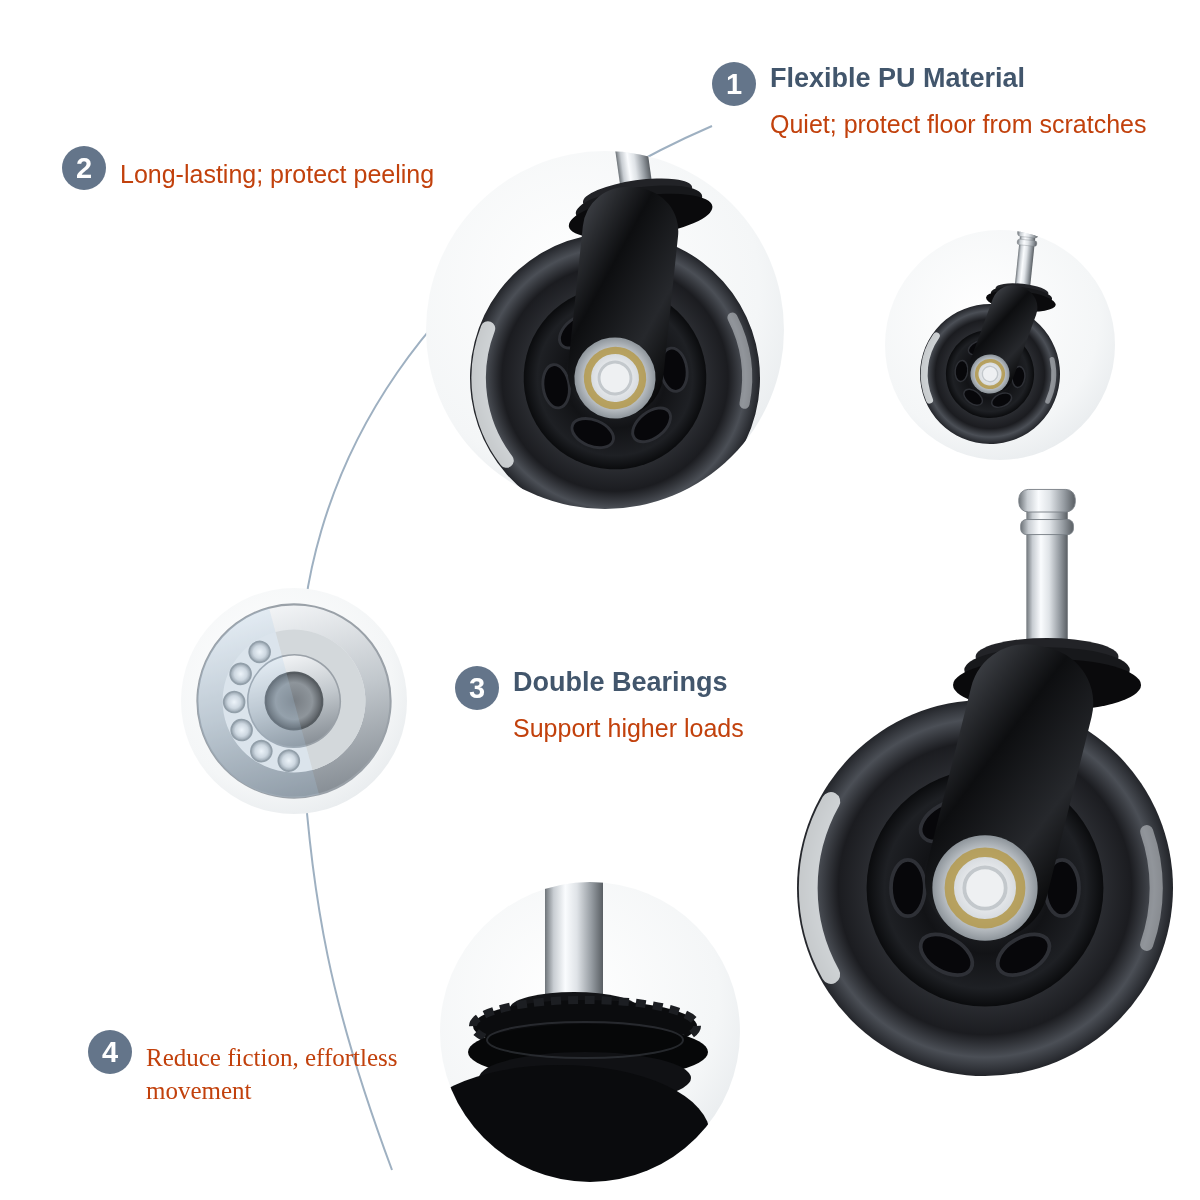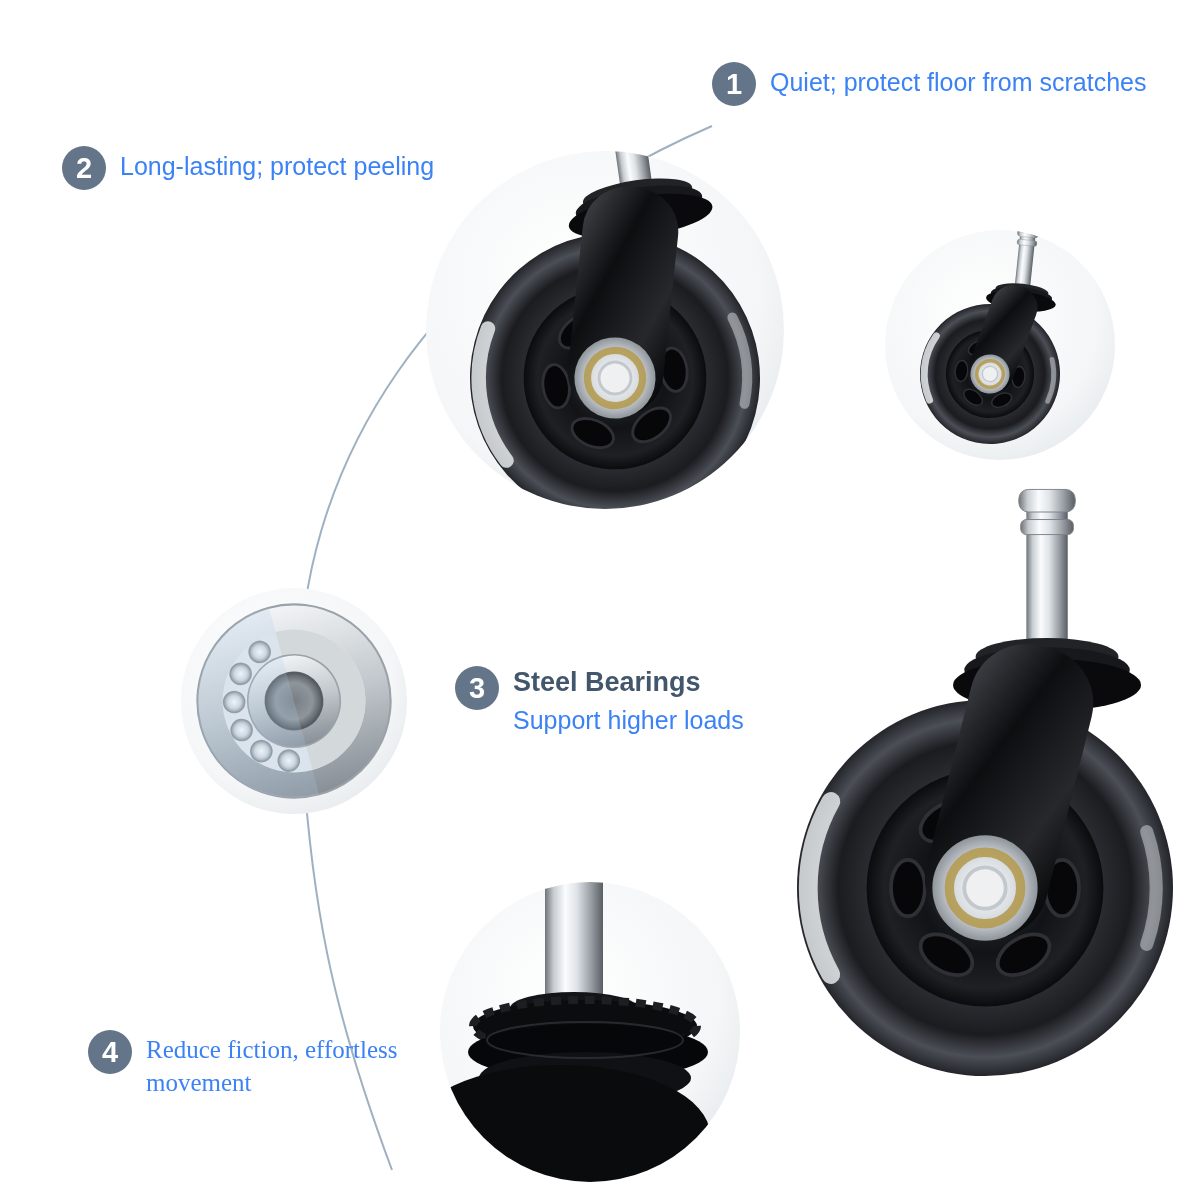--- a/index.html
+++ b/index.html
@@ -10,21 +10,21 @@
   }
   .illustration { position: absolute; left: 0; top: 0; }
   .callout { position: absolute; display: flex; align-items: flex-start; gap: 14px; }
   .badge {
     flex: 0 0 auto; width: 44px; height: 44px; border-radius: 50%;
     background: #64758a; color: #ffffff; font-size: 29px; font-weight: bold;
     display: flex; align-items: center; justify-content: center;
   }
   .callout-text { display: flex; flex-direction: column; }
   .feature-title { font-size: 27px; font-weight: bold; color: #42566c; line-height: 1.25; }
-  .feature-desc { font-size: 25px; color: #3b82f6; line-height: 1.3; margin-top: 4px; }
+  .feature-desc { font-size: 25px; color: #c2410c; line-height: 1.3; margin-top: 12px; }
   .callout-1 { left: 712px; top: 62px; }
   .callout-2 { left: 62px; top: 146px; }
   .callout-3 { left: 455px; top: 666px; }
   .callout-4 { left: 88px; top: 1030px; }
   .callout-4 .feature-desc { max-width: 300px; font-family: Liberation Serif, serif; }
 </style>
 </head>
 <body>
 
 <div class="canvas">
@@ -175,35 +175,36 @@
         <ellipse cx="585" cy="1078" rx="106" ry="26" fill="#101114"></ellipse>
         <ellipse cx="560" cy="1135" rx="150" ry="70" fill="#0a0b0d"></ellipse>
         <ellipse cx="585" cy="1040" rx="98" ry="18" fill="none" stroke="#33363c" stroke-width="2" opacity="0.7"></ellipse>
       </g>
     </g>
   </svg>
 
   <div class="callout callout-1">
     <span class="badge">1</span>
     <span class="callout-text">
+      <span class="feature-title">Flexible PU Material</span>
       <span class="feature-desc">Quiet; protect floor from scratches</span>
     </span>
   </div>
 
   <div class="callout callout-2">
     <span class="badge">2</span>
     <span class="callout-text">
       <span class="feature-desc">Long-lasting; protect peeling</span>
     </span>
   </div>
 
   <div class="callout callout-3">
     <span class="badge">3</span>
     <span class="callout-text">
-      <span class="feature-title">Steel Bearings</span>
+      <span class="feature-title">Double Bearings</span>
       <span class="feature-desc">Support higher loads</span>
     </span>
   </div>
 
   <div class="callout callout-4">
     <span class="badge">4</span>
     <span class="callout-text">
       <span class="feature-desc">Reduce fiction, effortless movement</span>
     </span>
   </div>

